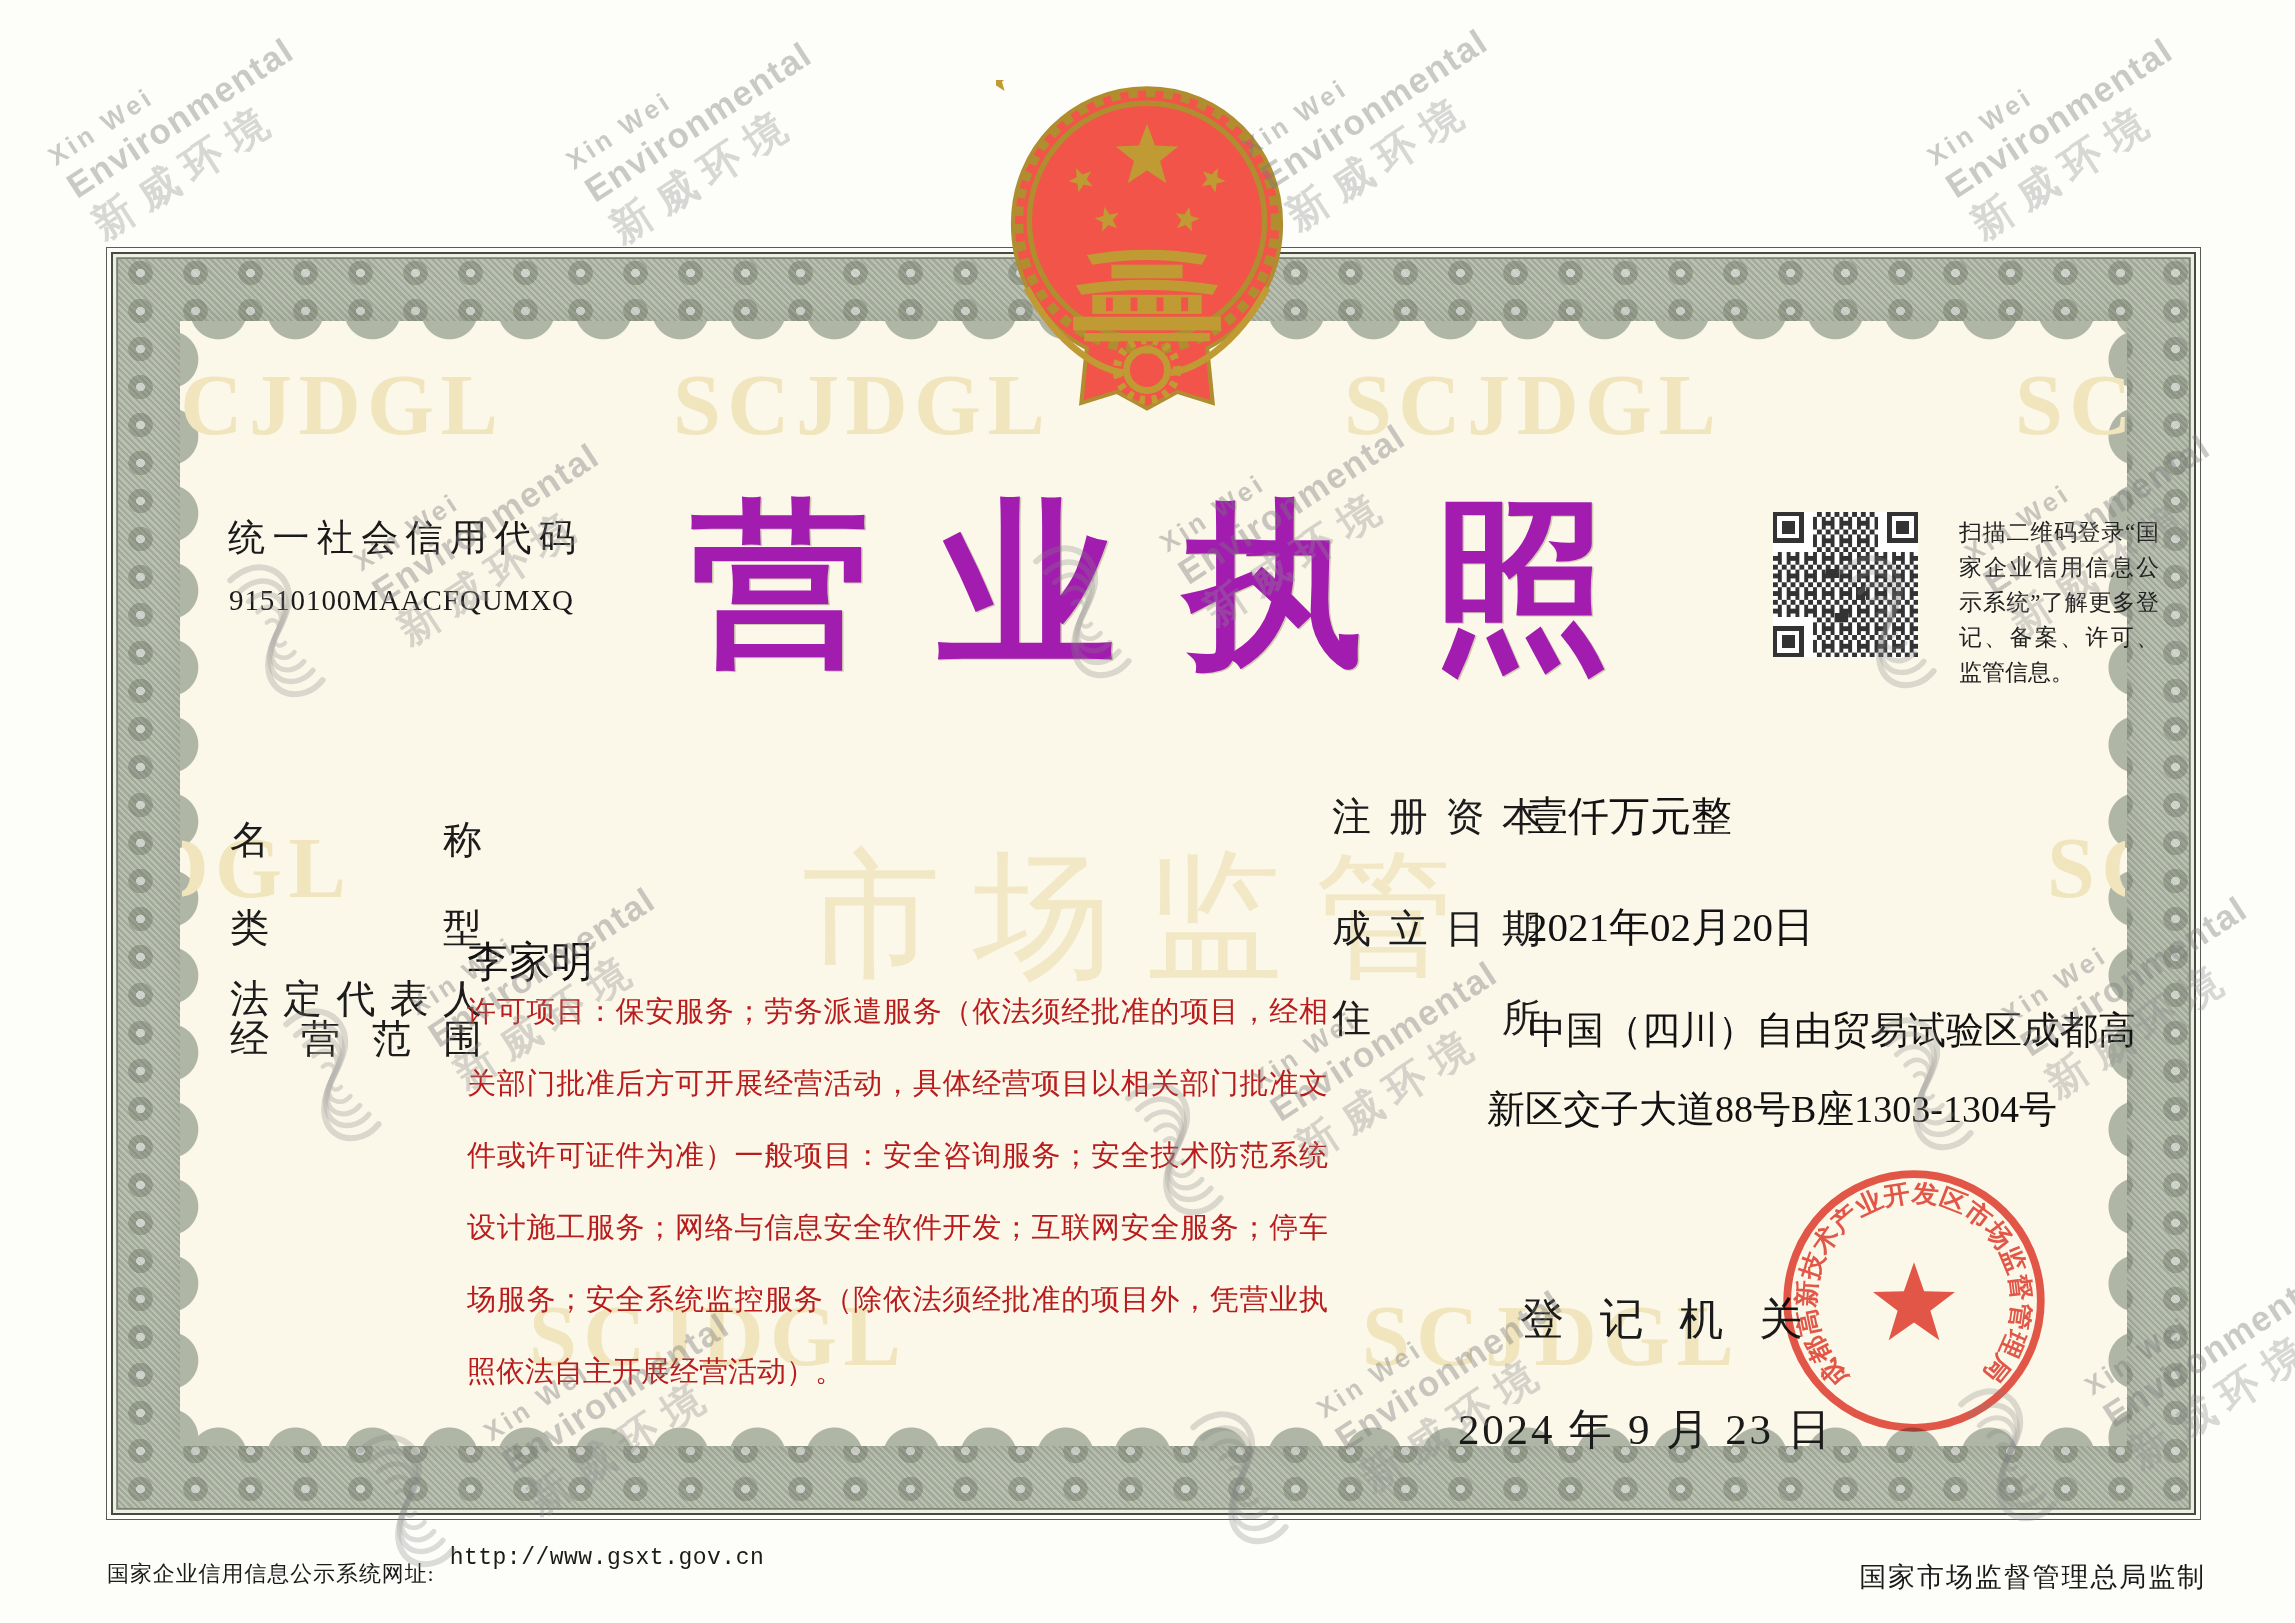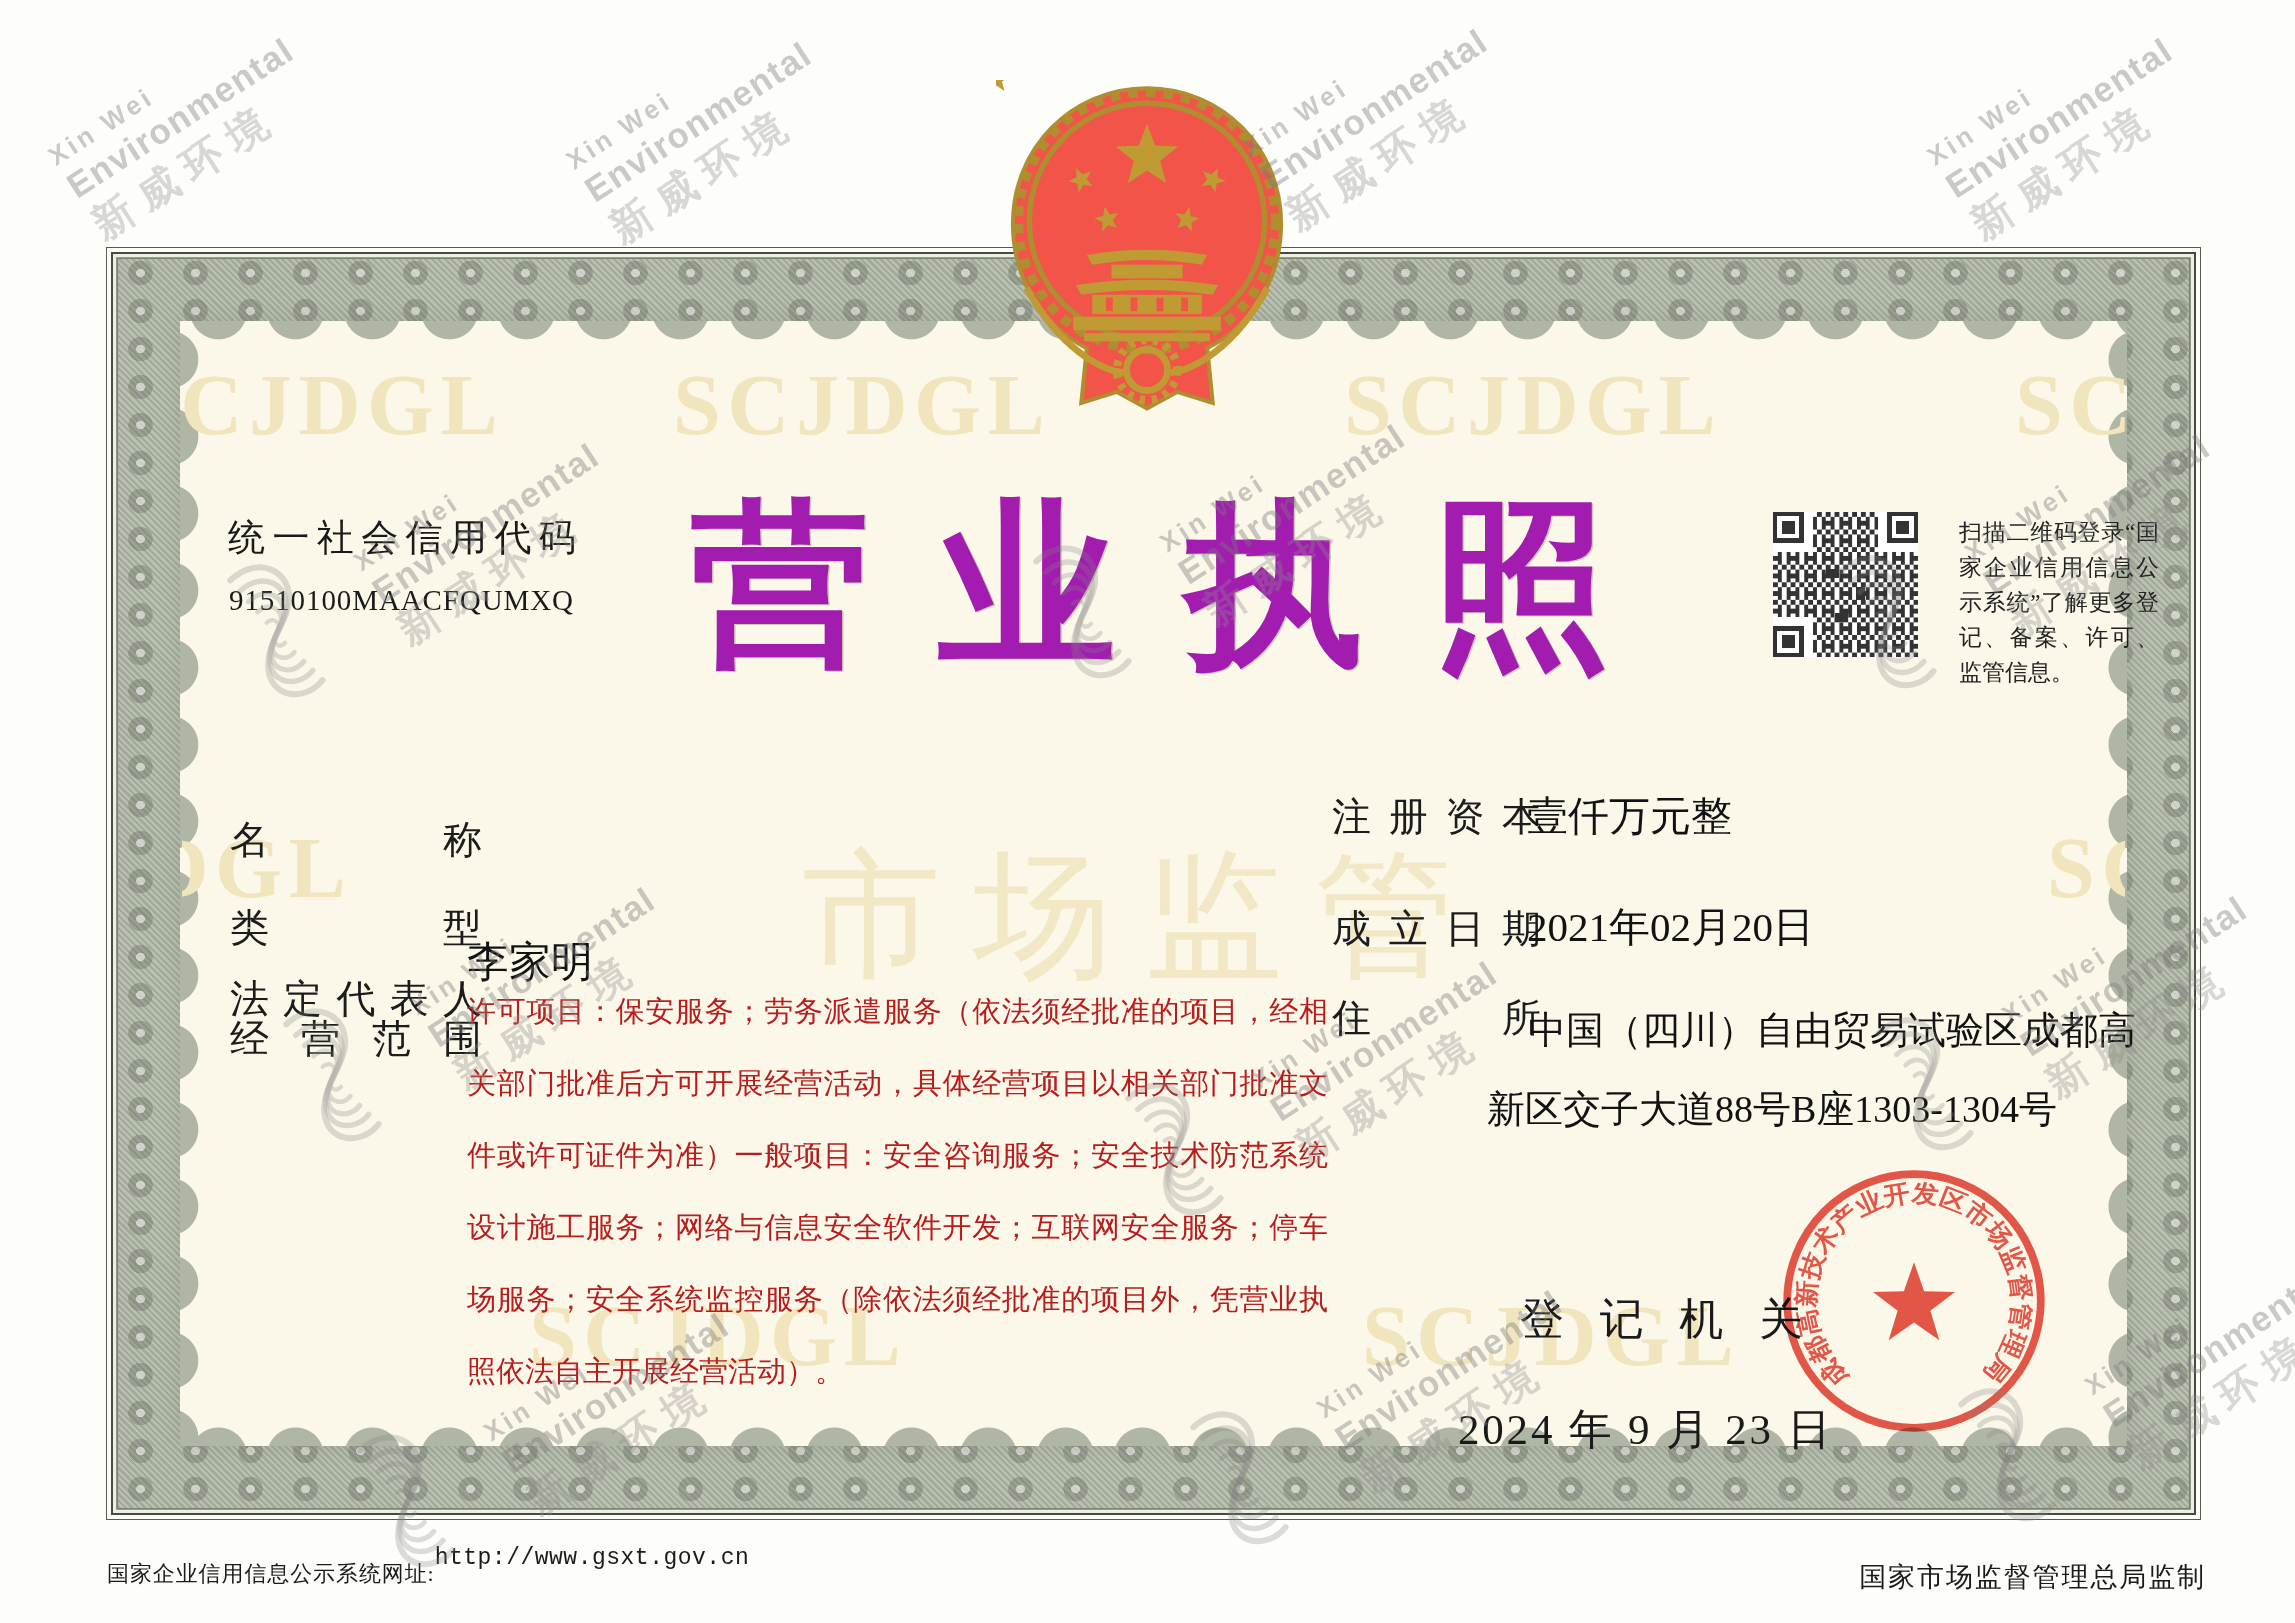--- a/index.html
+++ b/index.html
@@ -74,21 +74,21 @@
      font-size:38px;line-height:79px;text-indent:41px;color:#121212;}
 
   
   .registrar-label{position:absolute;left:1520px;top:1290px;width:283px;font-size:44px;z-index:10;
      text-align:justify;text-align-last:justify;}
   .seal{position:absolute;left:1776px;top:1163px;width:276px;height:276px;z-index:30;
      opacity:.9;mix-blend-mode:multiply;}
   .issue-date{position:absolute;left:1458px;top:1401px;font-size:43px;letter-spacing:2.8px;z-index:10;white-space:pre;}
   .footer-left{position:absolute;left:107px;top:1559px;font-size:22px;letter-spacing:0.9px;z-index:10;white-space:nowrap;}
   .footer-url{font-family:"Liberation Mono","DejaVu Sans Mono",monospace;font-size:23px;letter-spacing:0.5px;
-     position:relative;top:-16.7px;margin-left:0;}
+     position:relative;top:-16.7px;margin-left:15px;}
   .footer-right{position:absolute;right:89px;top:1559px;font-size:27px;letter-spacing:1.9px;z-index:10;white-space:nowrap;}
 </style>
 </head>
 <body>
 
 <div class="page">
 
   <div class="cert-band"></div>
   <div class="cert-inner"></div>
   <div class="scallop sc-top"></div>

